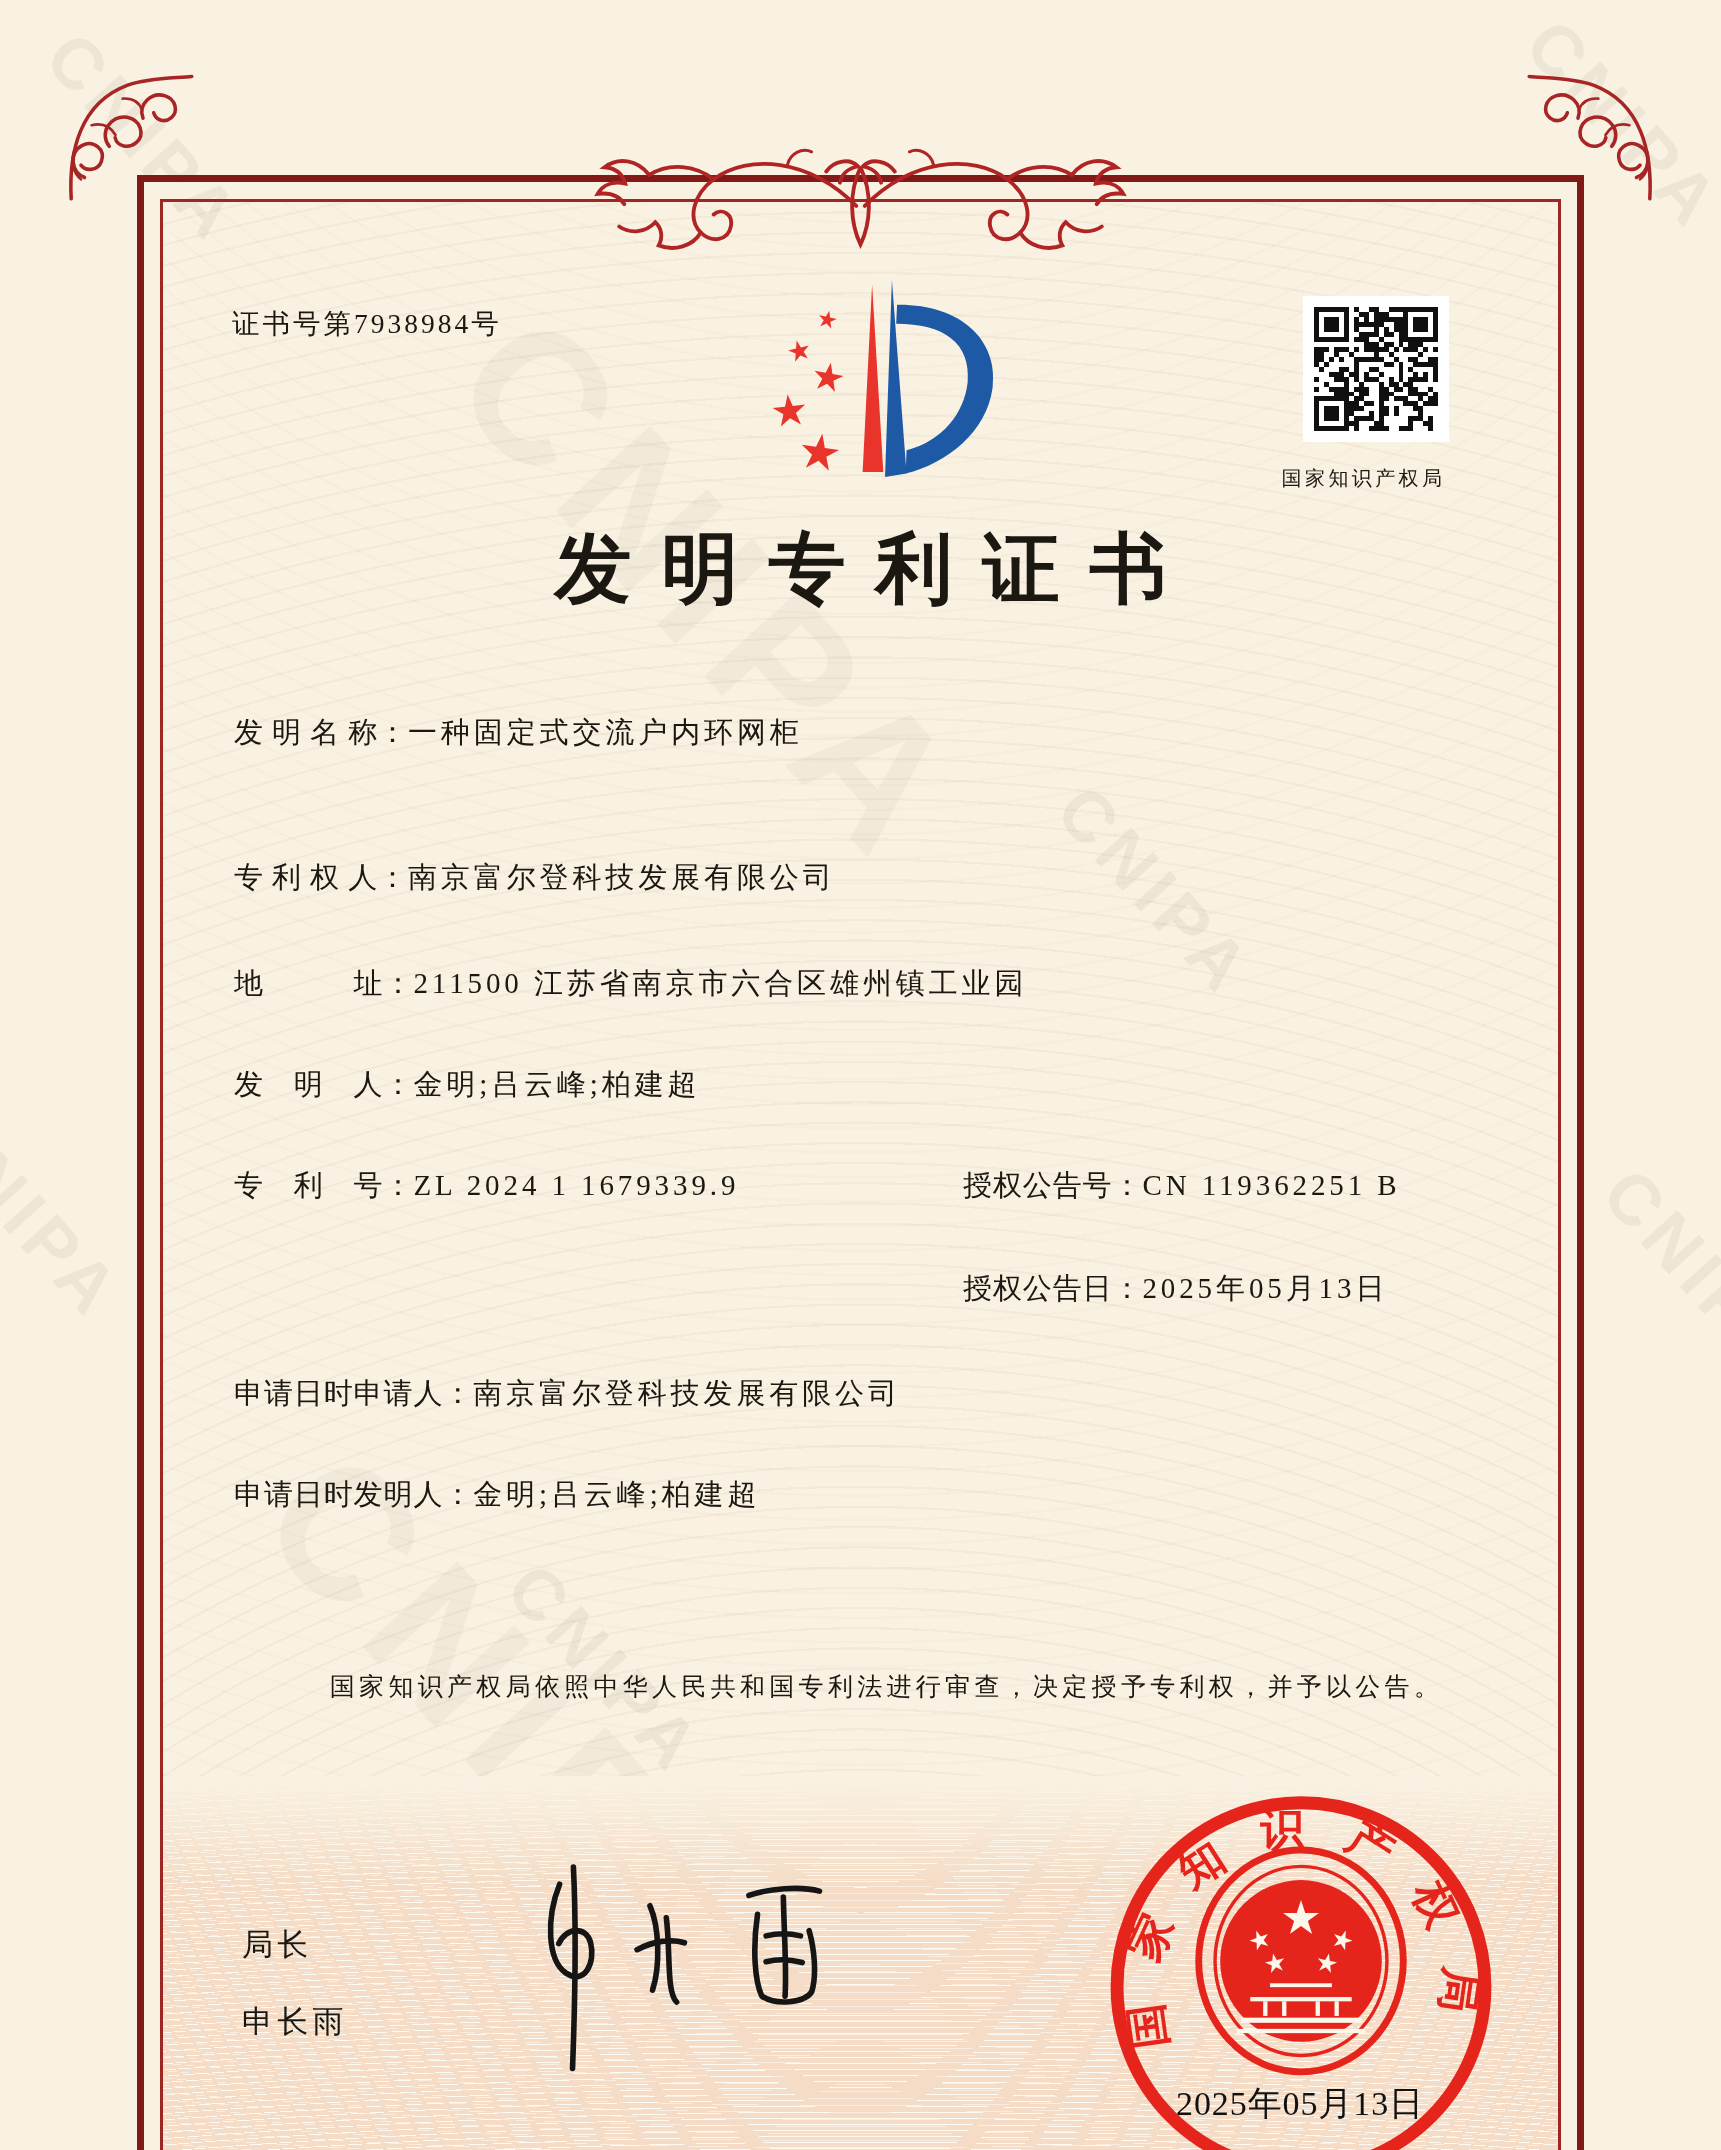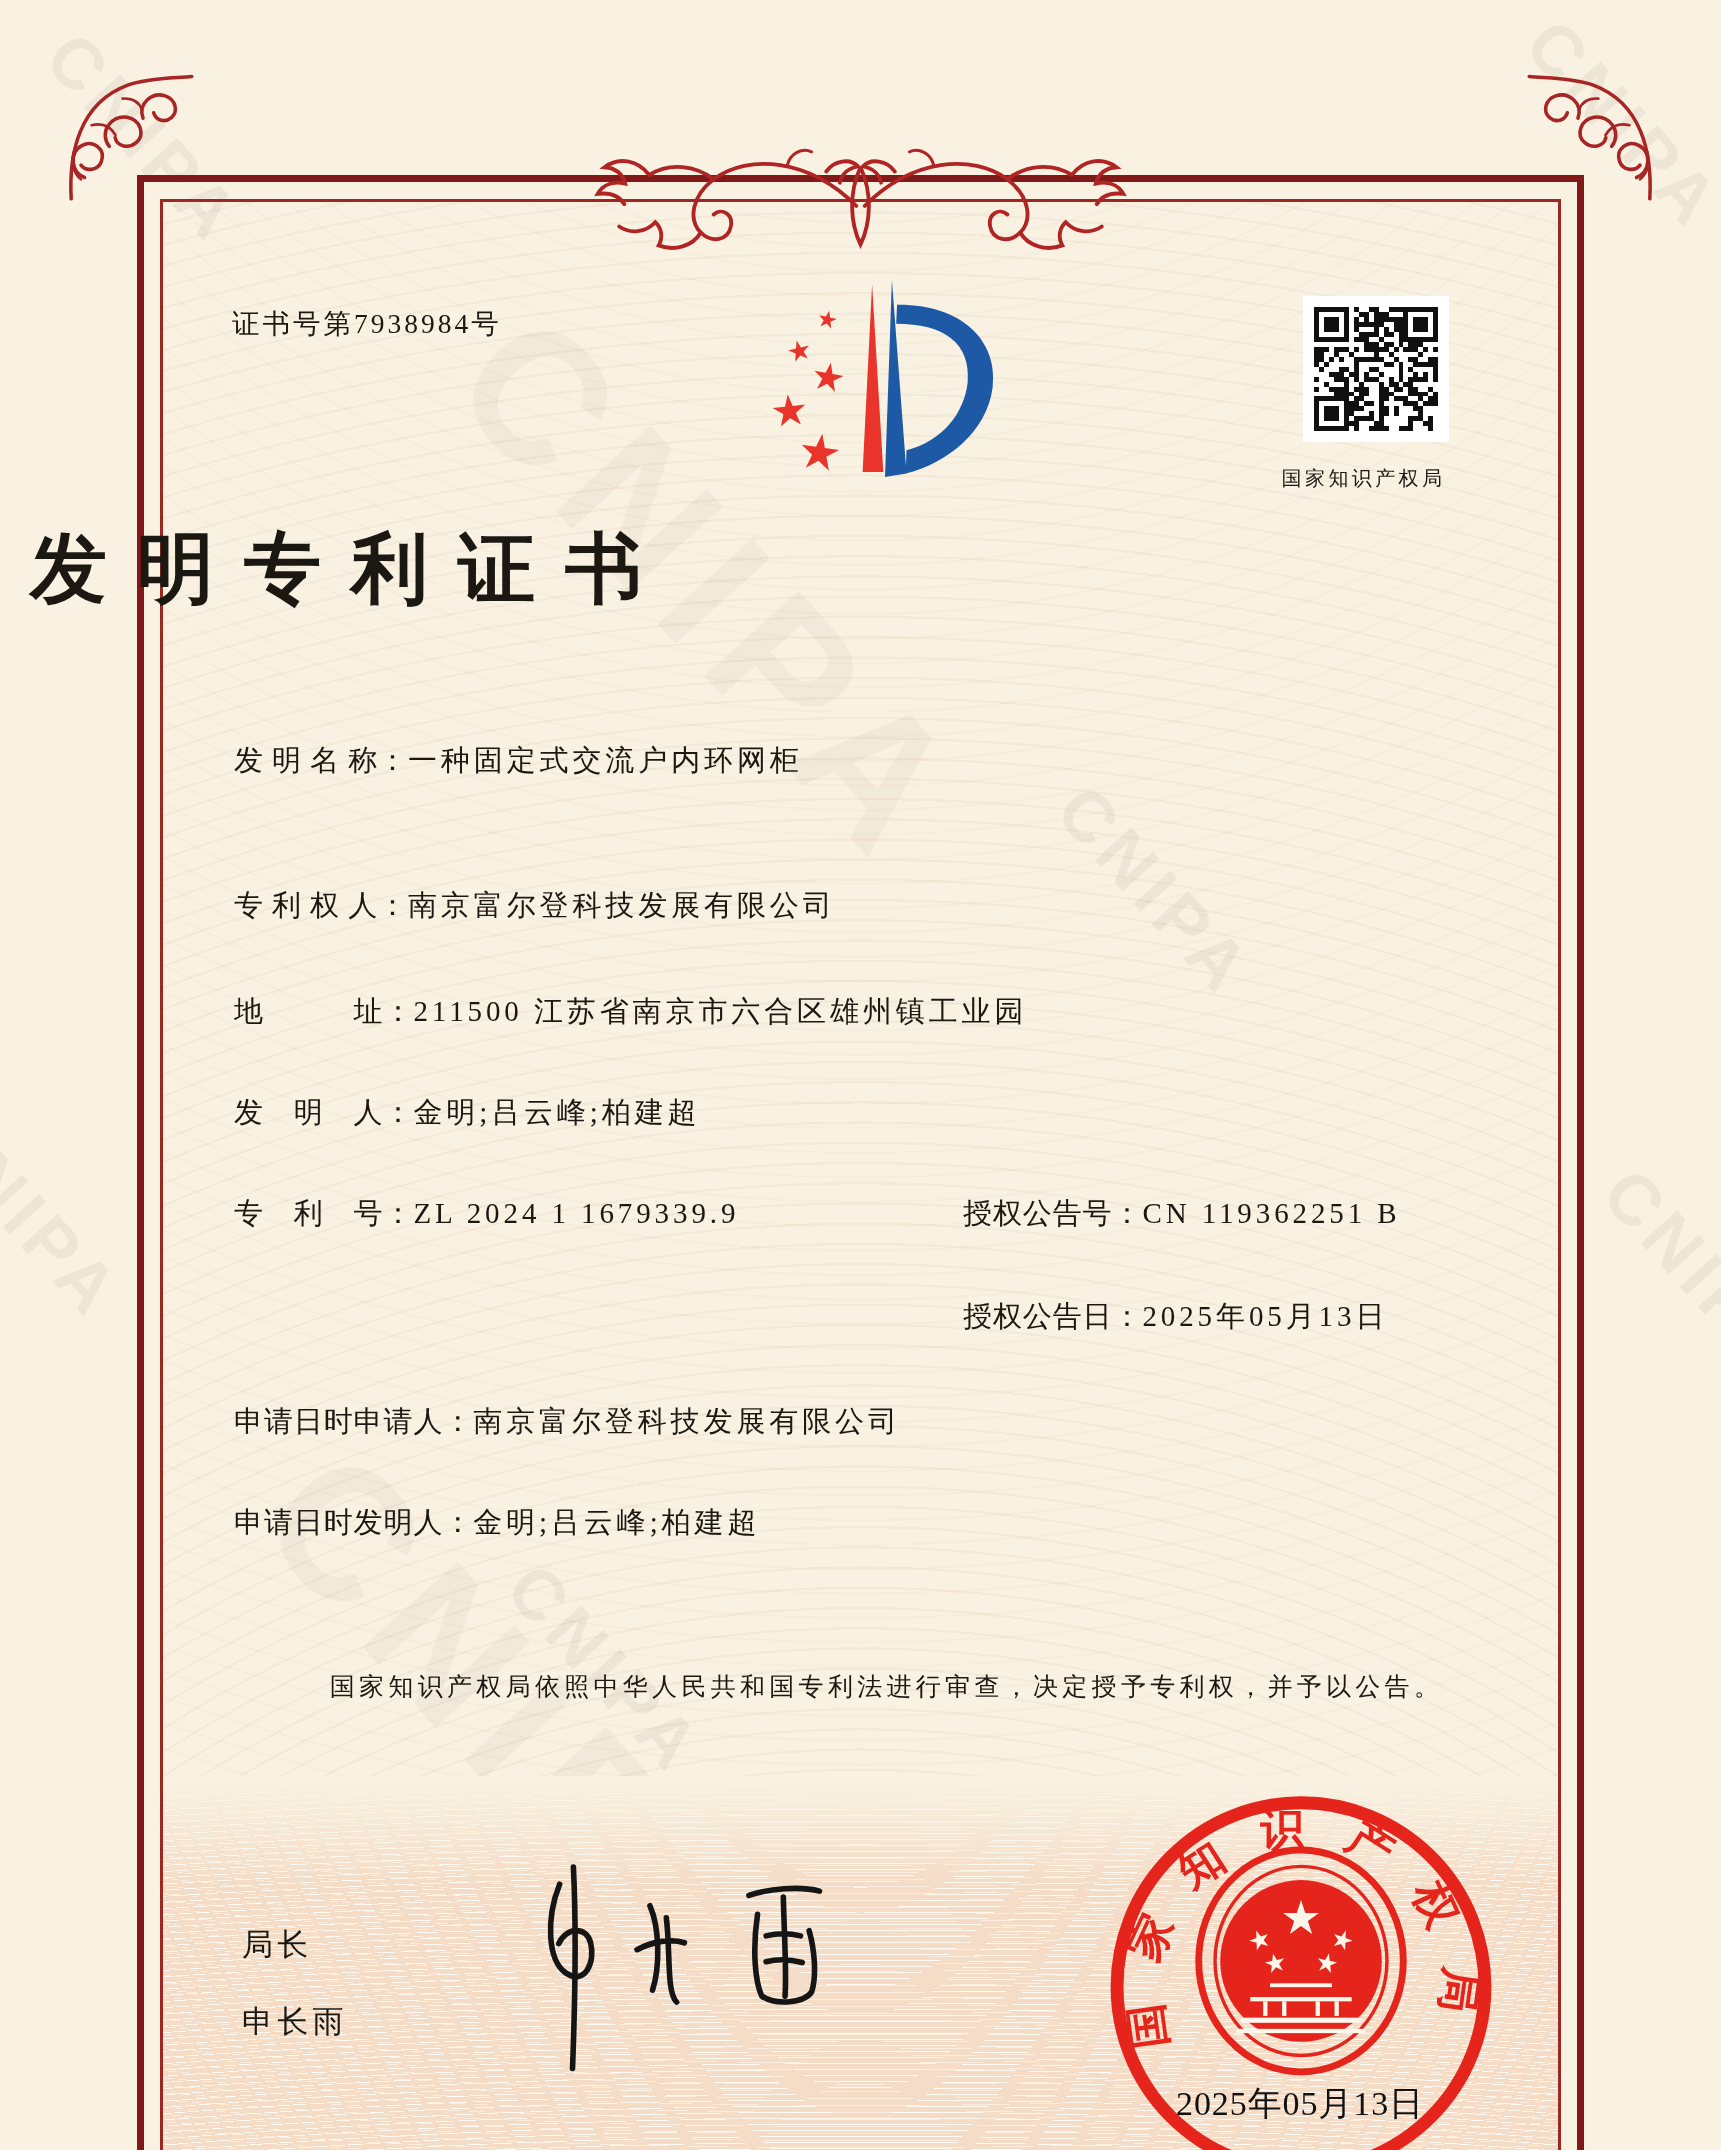--- a/index.html
+++ b/index.html
@@ -39,24 +39,24 @@
   
   .content{position:absolute;inset:0;z-index:4;}
   .cert-number{position:absolute;left:232px;top:306px;font-size:27.5px;letter-spacing:3px;}
   .qr-box{position:absolute;left:1303px;top:296px;width:124px;height:124px;background:#ffffff;
       padding:11.2px;z-index:4;}
   .qr-grid{width:100%;height:100%;display:grid;grid-template-columns:repeat(25,1fr);
       grid-template-rows:repeat(25,1fr);}
   .qr-grid .d{background:#101010;}
   .qr-caption{position:absolute;left:1273px;top:465px;width:181px;text-align:center;
       font-size:20px;letter-spacing:3.4px;}
-  .doc-title{position:absolute;left:0;right:0;top:518px;text-align:left;
+  .doc-title{position:absolute;left:0;right:0;top:518px;text-align:center;
       font-size:77px;font-weight:bold;letter-spacing:30px;text-indent:30px;}
 
-  .row{position:absolute;left:234px;font-size:29px;letter-spacing:0.9px;white-space:nowrap;margin-top:28px;}
+  .row{position:absolute;left:234px;font-size:29px;letter-spacing:0.9px;white-space:nowrap;}
   .row .val{letter-spacing:3.9px;}
   .row.col2{left:963px;}
   .r1{top:713px;} .r2{top:858px;} .r3{top:964px;} .r4{top:1065px;}
   .r5{top:1166px;} .r6{top:1269px;} .r7{top:1374px;} .r8{top:1475px;}
 
   .body-text{position:absolute;left:215px;width:1291px;top:1661px;font-size:25px;
       letter-spacing:4.3px;line-height:51px;text-align:center;}
   .body-text .indent{text-indent:52px;}
 
   .director{position:absolute;left:242px;font-size:31px;letter-spacing:4.3px;z-index:6;text-align:right;}

